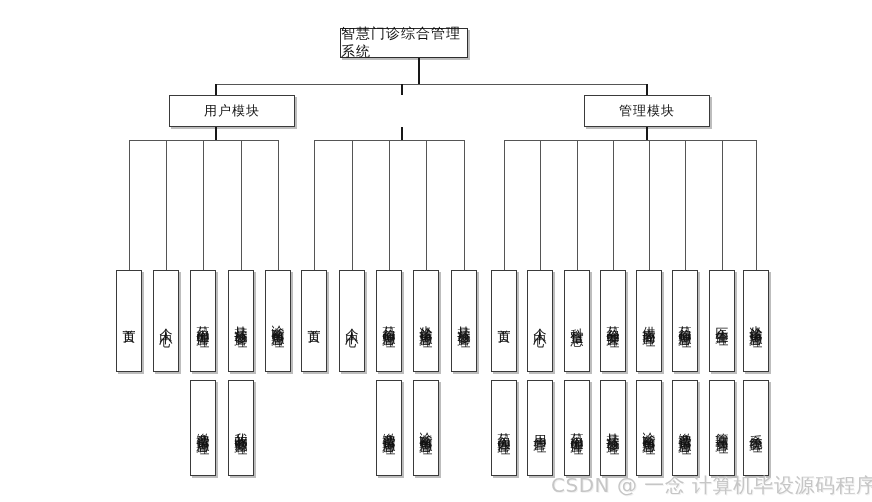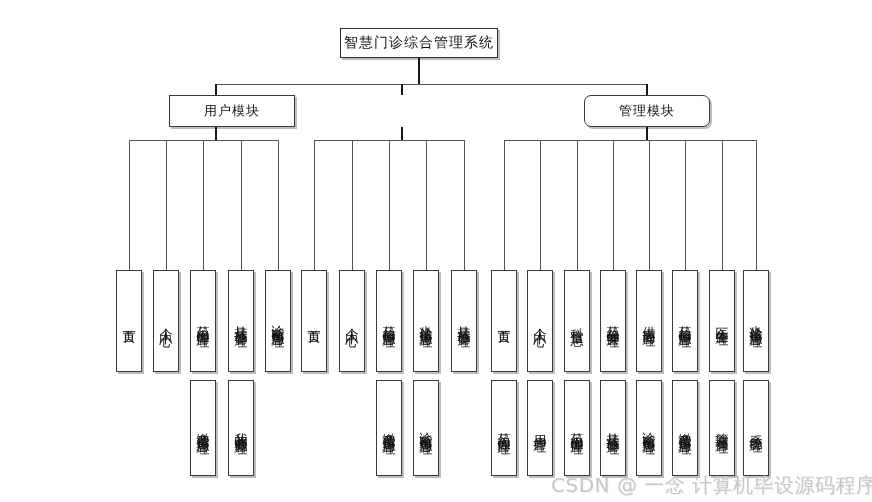--- a/index.html
+++ b/index.html
@@ -25,30 +25,30 @@
     position:absolute;left:551px;top:472px;font-size:20px;line-height:26px;
     color:#c6c6c6;letter-spacing:0.5px;white-space:nowrap;
     text-shadow:1px 1px 0 #f2f2f2;
   }
 </style>
 </head>
 <body>
 
 <div id="canvas">
 
-  <div class="box root" style="left:340px;top:28px;width:158px;">智慧门诊综合管理系统</div>
+  <div class="box root" style="left:340px;top:28px;width:128px;">智慧门诊综合管理系统</div>
 
   <div class="stub" style="left:418px;top:58px;width:2px;height:26px;"></div>
   <div class="line" style="left:216px;top:84px;width:432px;height:1px;"></div>
   <div class="stub" style="left:215px;top:84px;width:2px;height:11px;"></div>
   <div class="stub" style="left:401px;top:84px;width:2px;height:11px;"></div>
   <div class="stub" style="left:646px;top:84px;width:2px;height:11px;"></div>
 
   <div class="box hbox" style="left:169px;top:95px;width:126px;">用户模块</div>
-  <div class="box hbox" style="left:584px;top:95px;width:126px;border-radius:7px;">管理模块</div>
+  <div class="box hbox" style="left:584px;top:95px;width:126px;">管理模块</div>
 
   <div class="stub" style="left:215px;top:127px;width:2px;height:13px;"></div>
   <div class="stub" style="left:401px;top:127px;width:2px;height:13px;"></div>
   <div class="stub" style="left:646px;top:127px;width:2px;height:13px;"></div>
 
   <div class="line" style="left:129px;top:140px;width:150px;height:1px;"></div>
   <div class="line" style="left:314px;top:140px;width:150px;height:1px;"></div>
   <div class="line" style="left:504px;top:140px;width:252px;height:1px;"></div>
 
   <div class="line" style="left:129px;top:140px;width:1px;height:130px;"></div>

